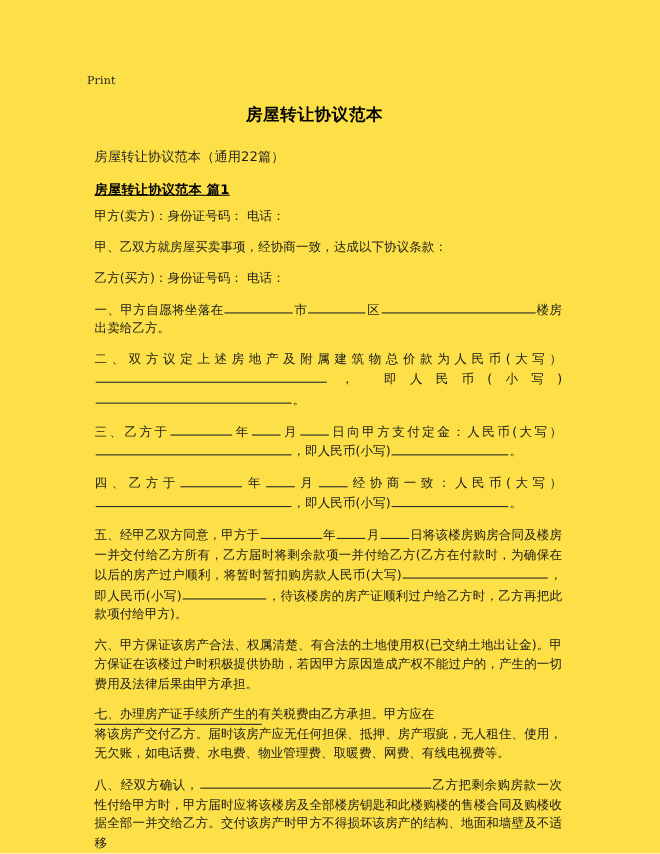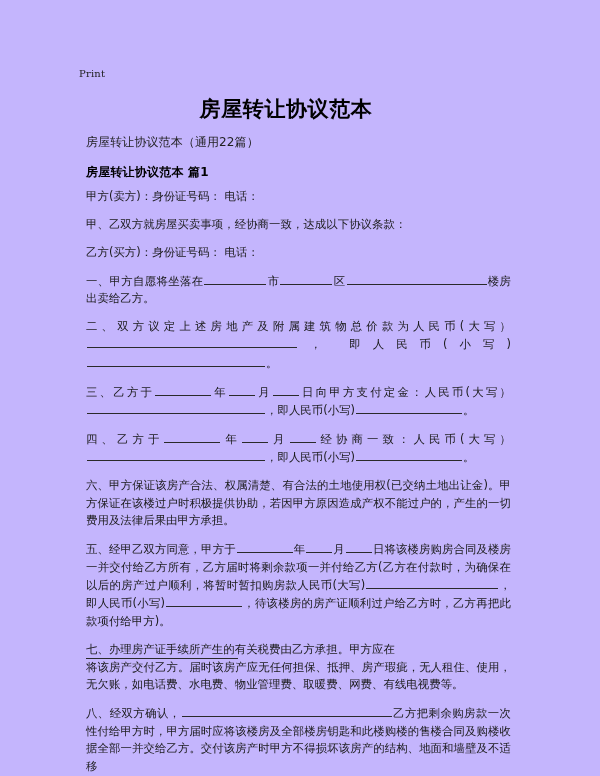--- a/index.html
+++ b/index.html
@@ -11,21 +11,21 @@
     width: 600px;
     height: 776px;
     font-family: "DejaVu Sans", "Liberation Sans", sans-serif;
     color: #1a1a1a;
     overflow: hidden;
     position: relative;
   }
   .page {
     width: 600px;
     height: 776px;
-    background: #c4b5fd;
+    background: #fde047;
     position: relative;
     box-sizing: border-box;
   }
   .print-label {
     position: absolute;
     left: 79px;
     top: 69px;
     font-family: "DejaVu Serif", "Liberation Serif", serif;
     font-size: 10px;
     color: #222;
@@ -33,41 +33,42 @@
     letter-spacing: 0.2px;
   }
   .doc-title {
     margin: 0;
     padding: 0;
     position: absolute;
     left: 0;
     top: 95px;
     width: 572px;
     text-align: center;
-    font-size: 21px;
+    font-size: 15px;
     font-weight: bold;
     letter-spacing: 0.6px;
     color: #000;
   }
   .subtitle {
     position: absolute;
     left: 86px;
     top: 134px;
     font-size: 12px;
     color: #1f1f1f;
     letter-spacing: 0.1px;
   }
   .section-heading {
     position: absolute;
     left: 86px;
     top: 164px;
     font-size: 12px;
     font-weight: bold;
     color: #000;
     letter-spacing: 0.2px;
+    text-decoration: underline;
   }
   .content {
     position: absolute;
     left: 86px;
     top: 188px;
     width: 425px;
   }
   .para {
     font-size: 11.4px;
     line-height: 17.4px;
@@ -131,25 +132,25 @@
     </p>
 
     <p class="para">
       <span>三、乙方于</span><span class="blank b-md"></span><span>年</span><span class="blank b-xs"></span><span>月</span><span class="blank b-xs"></span><span>日向甲方支付定金：人民币(大写</span><span>）</span><span class="blank b-vwide"></span><span>，</span><span>即人民币(小写)</span><span class="blank b-xl"></span><span>。</span>
     </p>
 
     <p class="para">
       <span>四、乙方于</span><span class="blank b-md"></span><span>年</span><span class="blank b-xs"></span><span>月</span><span class="blank b-xs"></span><span>经协商一致：人民币(大写</span><span>）</span><span class="blank b-vwide"></span><span>，</span><span>即人民币(小写)</span><span class="blank b-xl"></span><span>。</span>
     </p>
 
-    <p class="para">六、甲方保证该房产合法、权属清楚、有合法的土地使用权(已交纳土地出让金)。甲方保证在该楼过户时积极提供协助，若因甲方原因造成产权不能过户的，产生的一切费用及法律后果由甲方承担。</p>
-
     <p class="para">
       <span>五、经甲乙双方同意，甲方于</span><span class="blank b-md"></span><span>年</span><span class="blank b-xs"></span><span>月</span><span class="blank b-xs"></span><span>日将该楼房购房合同及楼房一并交付给乙方所有，乙方届时将剩余款项一并付给乙方(乙方在付款时，为确保在以后的房产过户顺利，将暂时暂扣购房款人民币(大写)</span><span class="blank b-xxl"></span><span>，即人民币(小写)</span><span class="blank b-lg"></span><span>，待该楼房的房产证顺利过户给乙方时，乙方再把此款项付给甲方)。</span>
     </p>
+
+    <p class="para">六、甲方保证该房产合法、权属清楚、有合法的土地使用权(已交纳土地出让金)。甲方保证在该楼过户时积极提供协助，若因甲方原因造成产权不能过户的，产生的一切费用及法律后果由甲方承担。</p>
 
     <p class="para">
       <span>七、办理房产证手续所产生的有关税费由乙方承担。甲方应在</span>
       <span class="blank-line-own"></span><span>将该房产交付乙方。届时该房产应无任何担保、抵押、房产瑕疵，无人租住、使用，无欠账，如电话费、水电费、物业管理费、取暖费、网费、有线电视费等。</span>
     </p>
 
     <p class="para">
       <span>八、经双方确认，</span><span class="blank b-full"></span><span>乙方把剩余购房款一次性付给甲方时，甲方届时应将该楼房及全部楼房钥匙和此楼购楼的售楼合同及购楼收据全部一并交给乙方。交付该房产时甲方不得损坏该房产的结构、地面和墙壁及不适移</span>
     </p>
 

